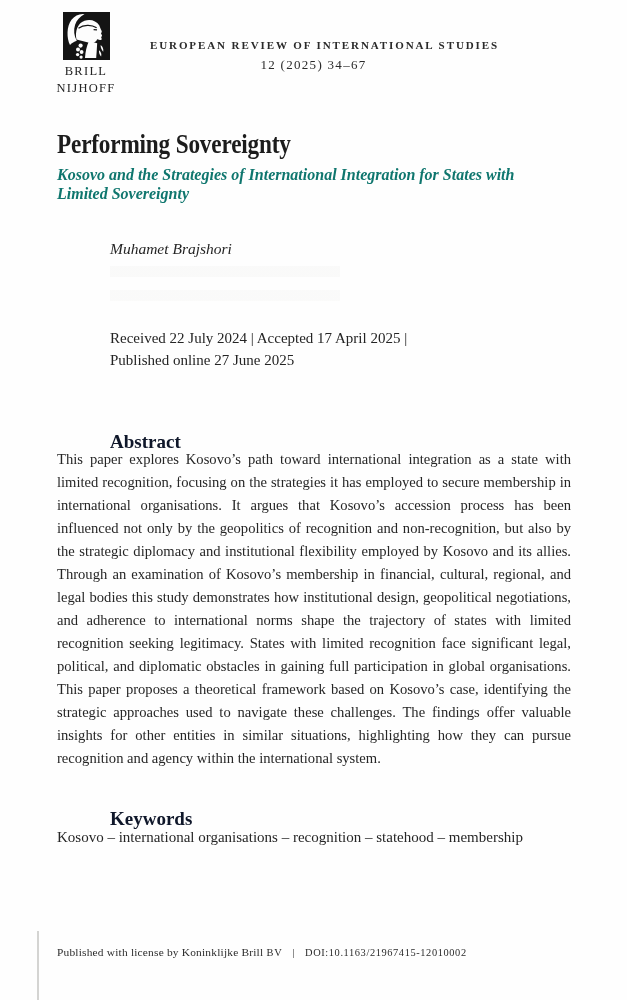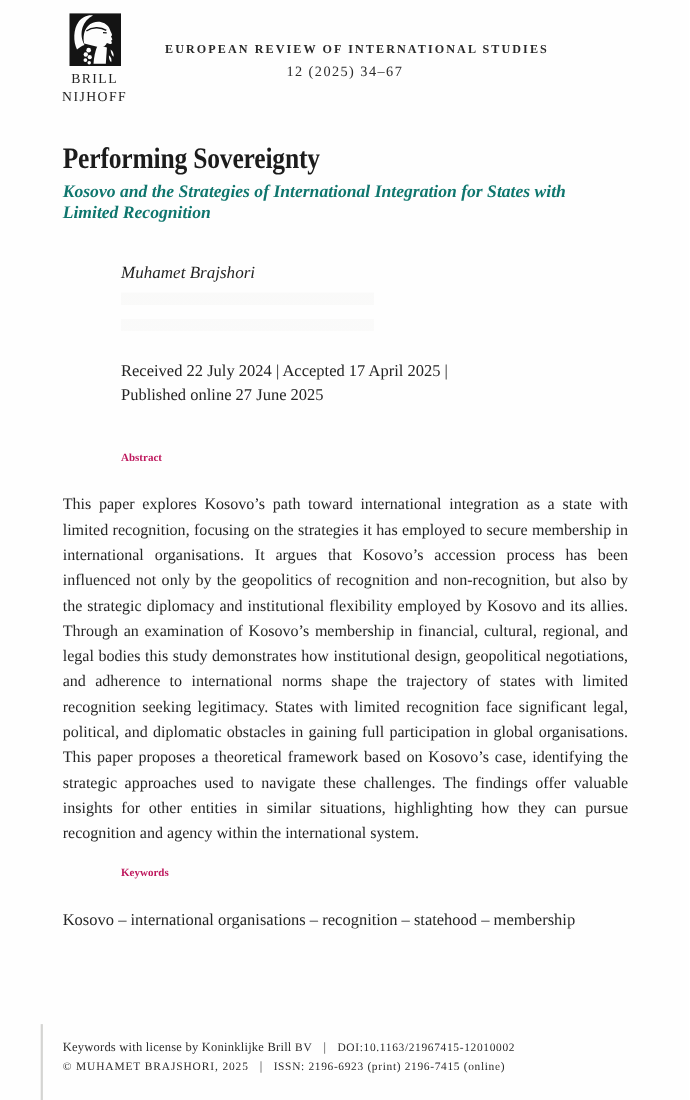--- a/index.html
+++ b/index.html
@@ -29,21 +29,21 @@
   }
   .article-subtitle {
     position:absolute; left:57px; top:165px; width:520px;
     font-size:16px; font-weight:bold; font-style:italic; line-height:19px; color:#0f766e;
   }
   .article-author { position:absolute; left:110px; top:240px; font-size:15.5px; font-style:italic; color:#242424; }
   .redaction-ghost { position:absolute; left:110px; top:266px; width:230px; height:40px;
     background:linear-gradient(#f6f6f5 0 11px, transparent 11px 24px, #f7f7f6 24px 35px, transparent 35px); opacity:.55; }
   .article-history { position:absolute; left:110px; top:327px; font-size:15px; line-height:22px; color:#242424; }
   
-  .section-heading { position:absolute; left:110px; font-size:10px; font-weight:bold; color:#be185d; }
+  .section-heading { position:absolute; left:110px; font-size:19px; font-weight:bold; color:#0f172a;margin-top:20px; }
   .abstract-heading { top:411px; }
   .abstract-text {
     position:absolute; left:57px; top:448px; width:514px;
     font-size:14.6px; line-height:23px; text-align:justify; color:#262626;
   }
   .keywords-heading { top:788px; }
   .keywords-line { position:absolute; left:57px; top:829px; font-size:15px; color:#262626; }
   
   .footer { position:absolute; left:57px; top:944px; width:530px; font-size:11.4px; line-height:17.5px; color:#2b2b2b; letter-spacing:.2px; }
   .footer .row { white-space:nowrap; }
@@ -81,45 +81,40 @@
 
   <div class="journal-center">
     <div class="journal-name">EUROPEAN REVIEW OF INTERNATIONAL STUDIES</div>
     <div class="journal-issue">12 (2025) 34–67</div>
   </div>
 
 
   <h1 class="article-title">Performing Sovereignty</h1>
   <div class="article-subtitle">
     <div>Kosovo and the Strategies of International Integration for States with</div>
-    <div>Limited Recognition</div>
+    <div>Limited Sovereignty</div>
   </div>
 
   <div class="article-author">Muhamet Brajshori</div>
   <div class="redaction-ghost"></div>
 
   <div class="article-history">
     <div>Received 22 July 2024 | Accepted 17 April 2025 |</div>
     <div>Published online 27 June 2025</div>
   </div>
 
   <h2 class="section-heading abstract-heading">Abstract</h2>
   <p class="abstract-text">This paper explores Kosovo’s path toward international integration as a state with limited recognition, focusing on the strategies it has employed to secure membership in international organisations. It argues that Kosovo’s accession process has been influenced not only by the geopolitics of recognition and non-recognition, but also by the strategic diplomacy and institutional flexibility employed by Kosovo and its allies. Through an examination of Kosovo’s membership in financial, cultural, regional, and legal bodies this study demonstrates how institutional design, geopolitical negotiations, and adherence to international norms shape the trajectory of states with limited recognition seeking legitimacy. States with limited recognition face significant legal, political, and diplomatic obstacles in gaining full participation in global organisations. This paper proposes a theoretical framework based on Kosovo’s case, identifying the strategic approaches used to navigate these challenges. The findings offer valuable insights for other entities in similar situations, highlighting how they can pursue recognition and agency within the international system.</p>
 
   <h2 class="section-heading keywords-heading">Keywords</h2>
   <p class="keywords-line">Kosovo – international organisations – recognition – statehood – membership</p>
 
   <div class="footer-vline"></div>
   <div class="footer">
     <div class="row">
-      <span>Keywords with license by Koninklijke Brill</span>
+      <span>Published with license by Koninklijke Brill</span>
       <span class="sc">BV</span>
       <span class="divider">|</span>
       <span class="sc num-sp">DOI:10.1163/21967415-12010002</span>
-    </div>
-    <div class="row">
-      <span class="sc">© MUHAMET BRAJSHORI, 2025</span>
-      <span class="divider">|</span>
-      <span class="sc num-sp">ISSN: 2196-6923 (print) 2196-7415 (online)</span>
     </div>
   </div>
 
 </div>
 
 </body></html>

